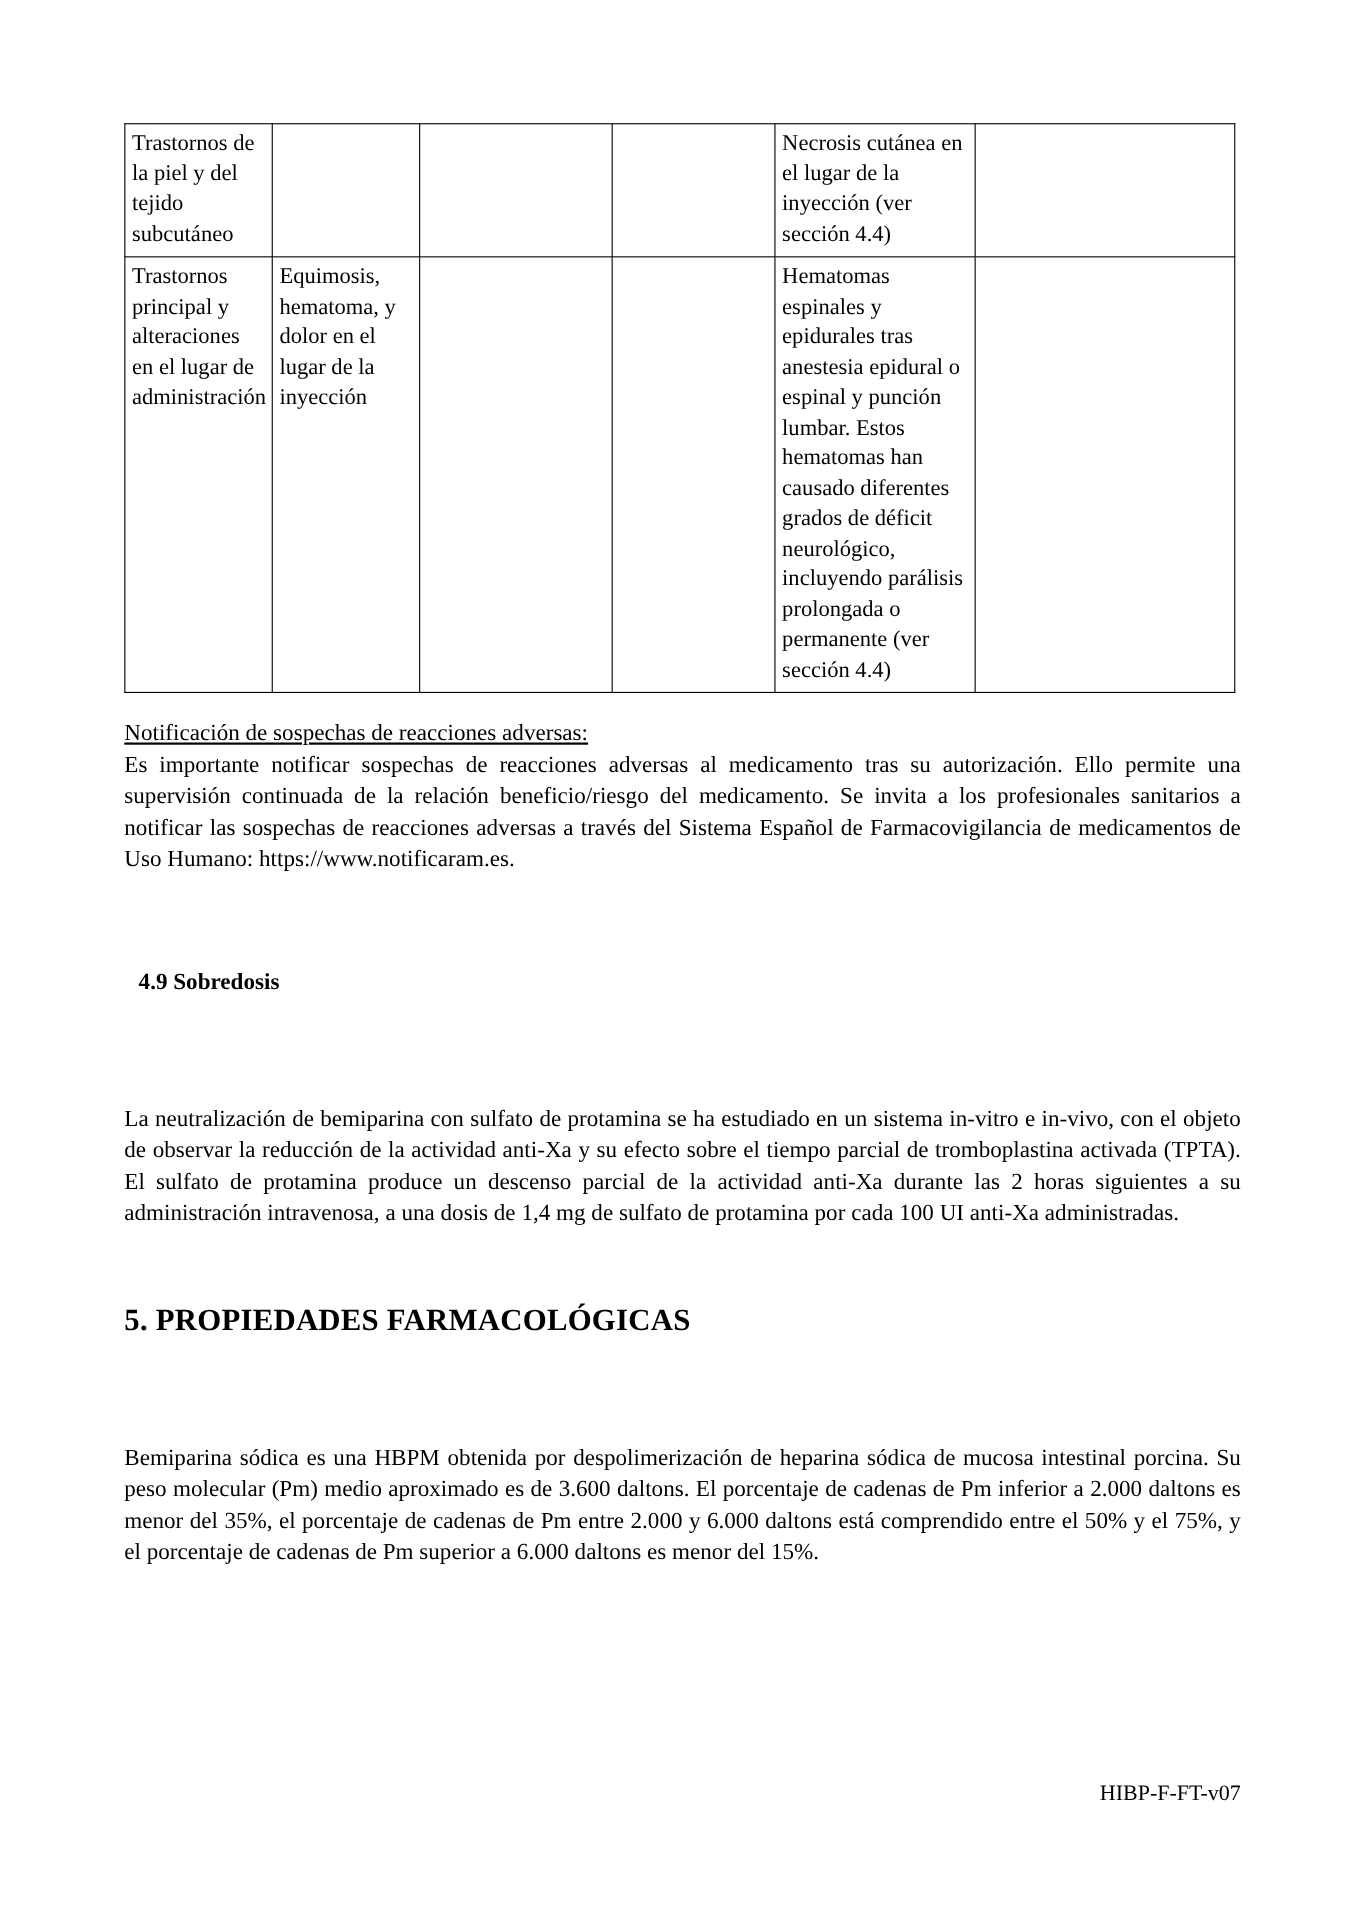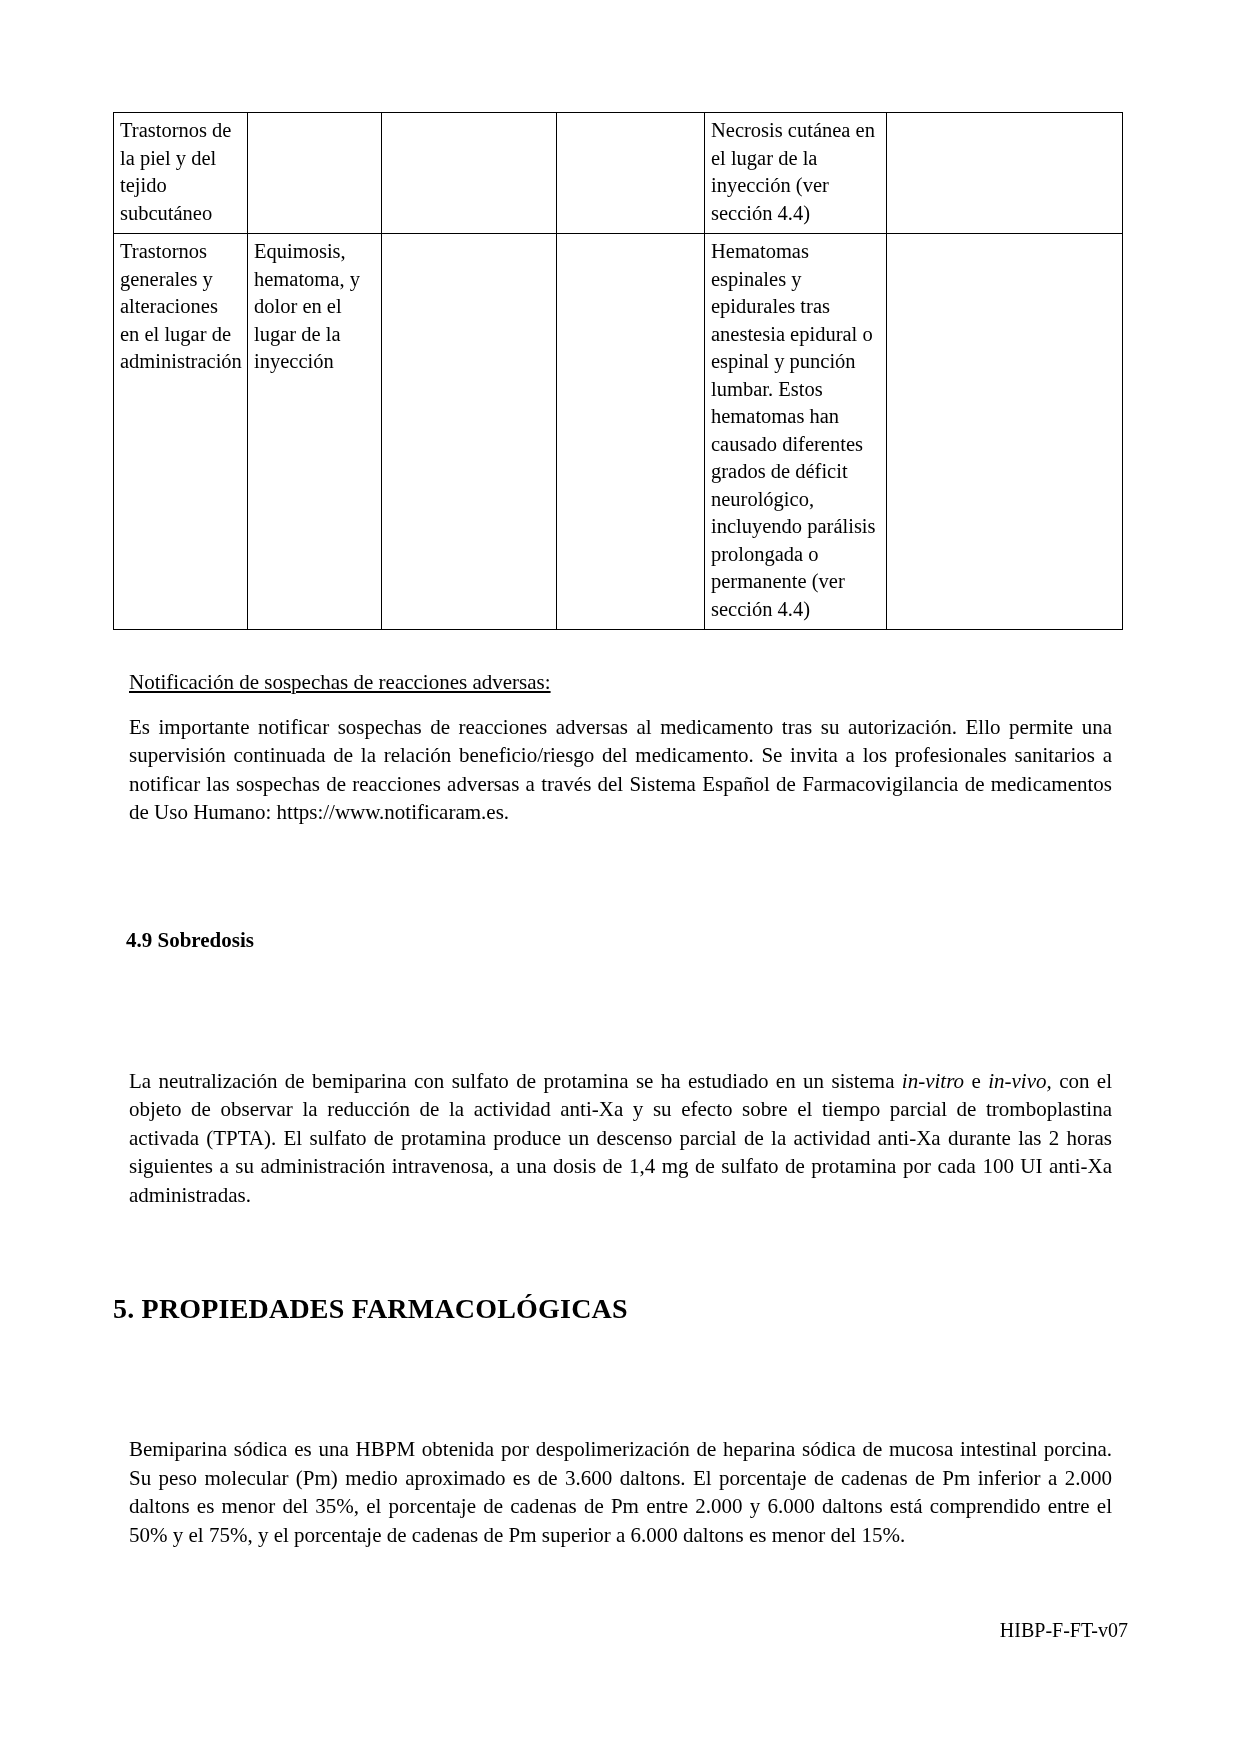--- a/index.html
+++ b/index.html
@@ -42,28 +42,28 @@
     font-family: "Liberation Serif", "DejaVu Serif", serif;
   }
   col.c1 { width: 134px; }
   col.c2 { width: 134px; }
   col.c3 { width: 175px; }
   col.c4 { width: 148px; }
   col.c5 { width: 182px; }
   col.c6 { width: 236px; }
 
   p.body {
-    margin: 16px;
+    margin: 0;
     font-size: 21px;
     line-height: 28.5px;
     text-align: justify;
     text-justify: inter-word;
   }
   .u { text-decoration: underline; }
-  .ital { font-style: italic; }
+  .ital { }
 
   h3.sec {
     margin: 13px;
     font-size: 21px;
     line-height: 28px;
     font-weight: bold;
   }
   h2.sec-major {
     margin: 0;
     font-size: 28px;
@@ -102,21 +102,21 @@
     <tbody>
       <tr>
         <td>Trastornos de la piel y del tejido subcutáneo</td>
         <td></td>
         <td></td>
         <td></td>
         <td>Necrosis cutánea en el lugar de la inyección (ver sección 4.4)</td>
         <td></td>
       </tr>
       <tr>
-        <td>Trastornos generales y alteraciones en el lugar de administración</td>
+        <td>Trastornos principal y alteraciones en el lugar de administración</td>
         <td>Equimosis, hematoma, y dolor en el lugar de la inyección</td>
         <td></td>
         <td></td>
         <td>Hematomas espinales y epidurales tras anestesia  epidural o espinal y punción lumbar. Estos hematomas han causado diferentes grados de déficit neurológico, incluyendo parálisis prolongada o permanente (ver sección 4.4)</td>
         <td></td>
       </tr>
     </tbody>
   </table>
 
   <div class="sp-22"></div>

